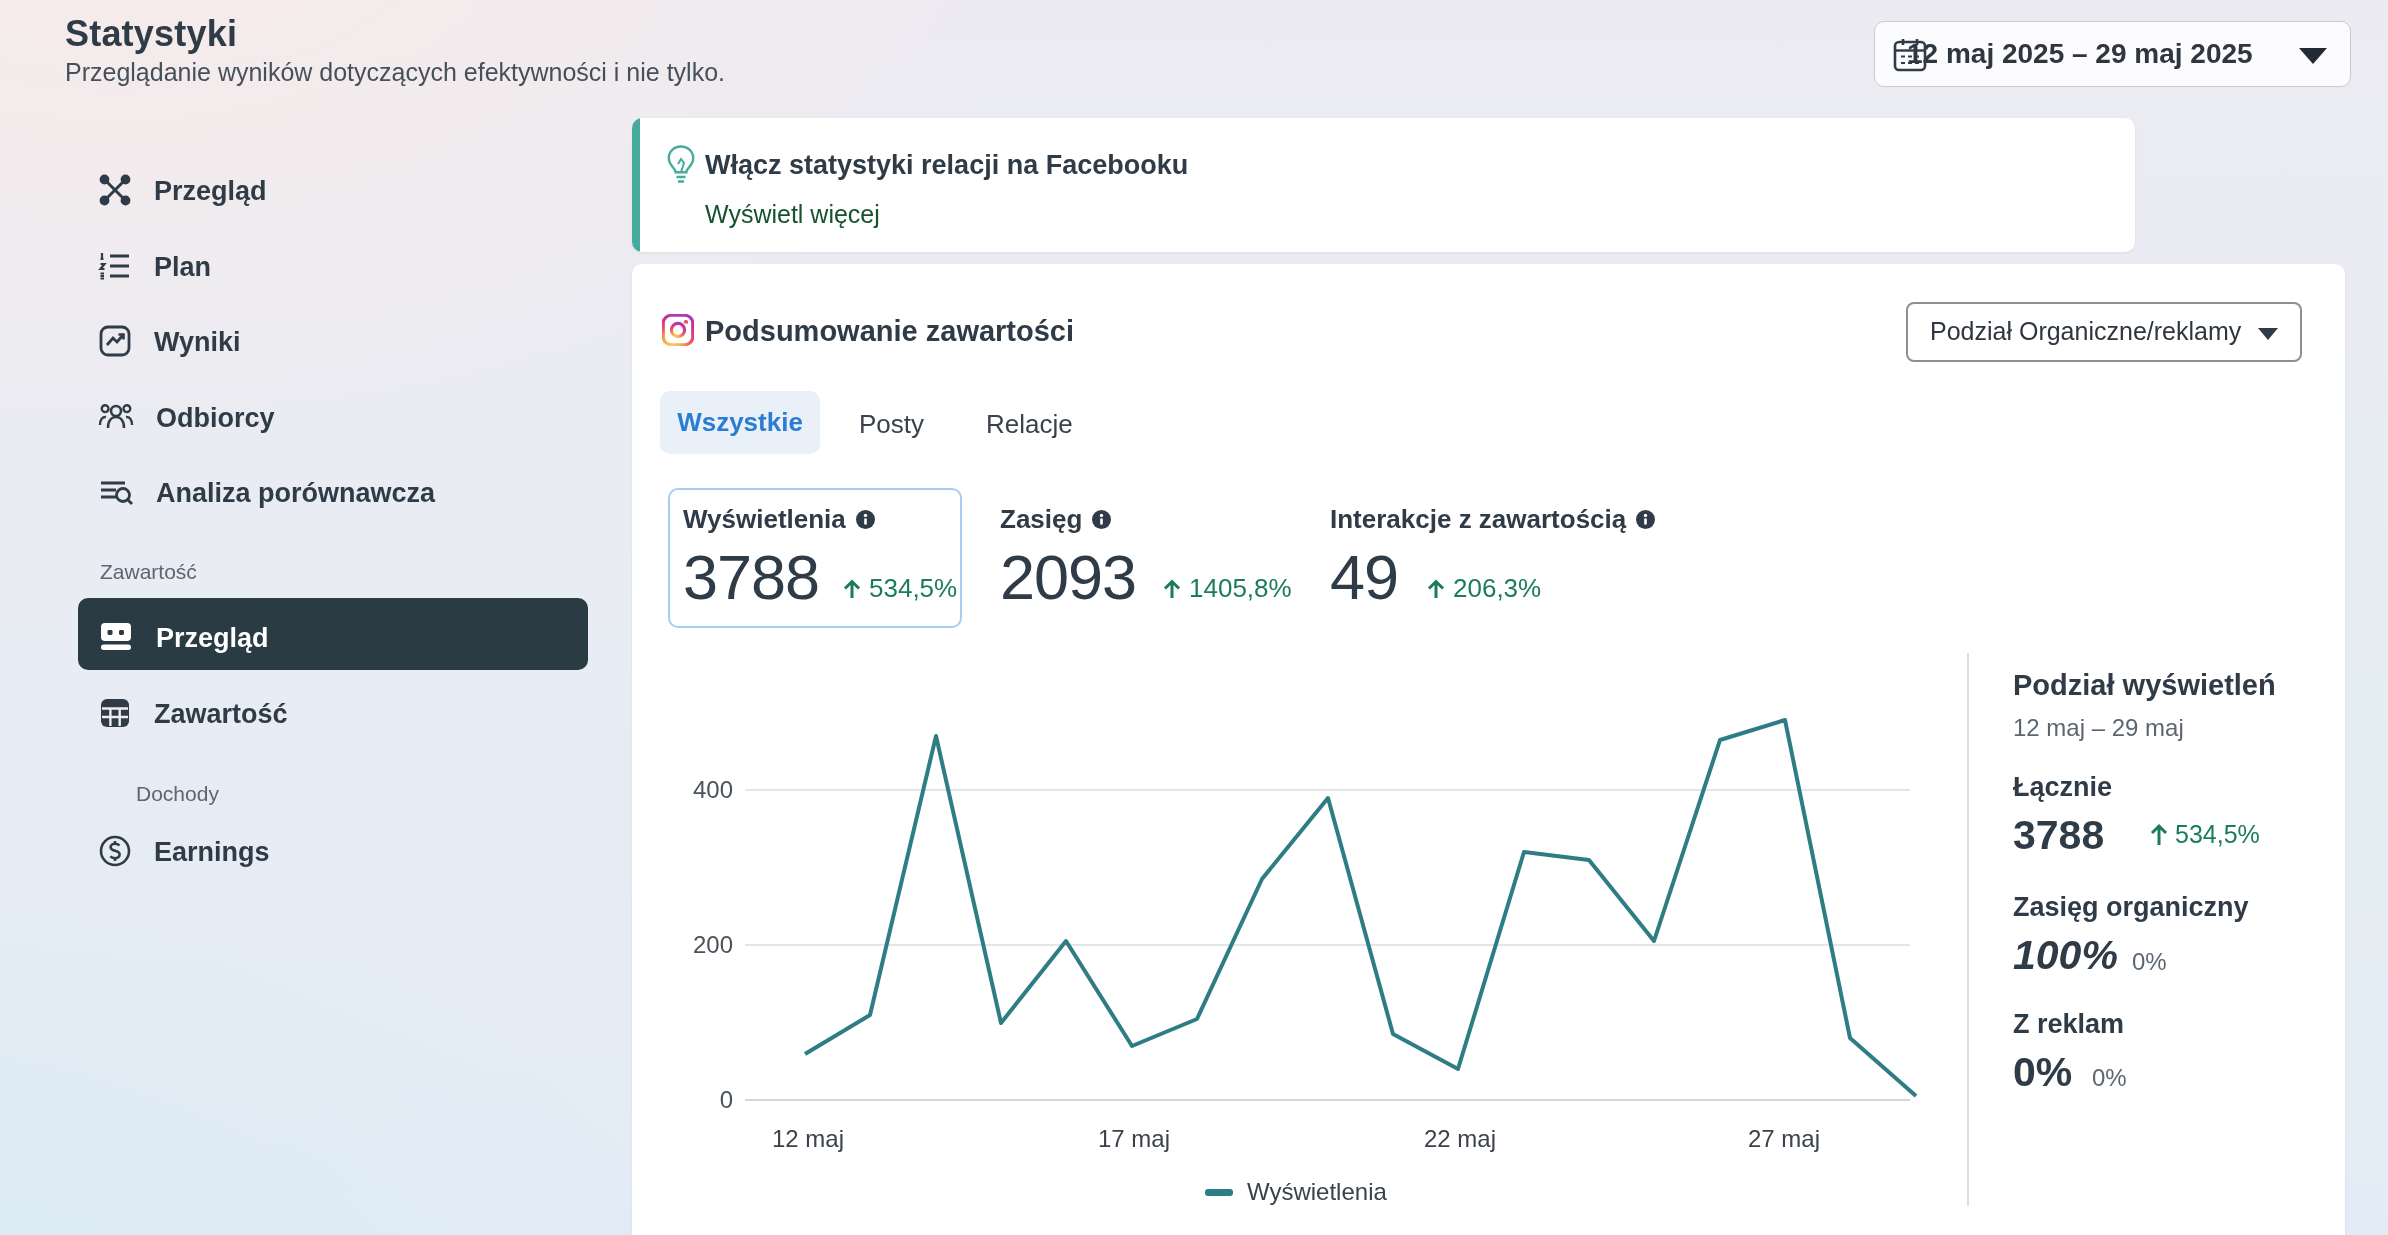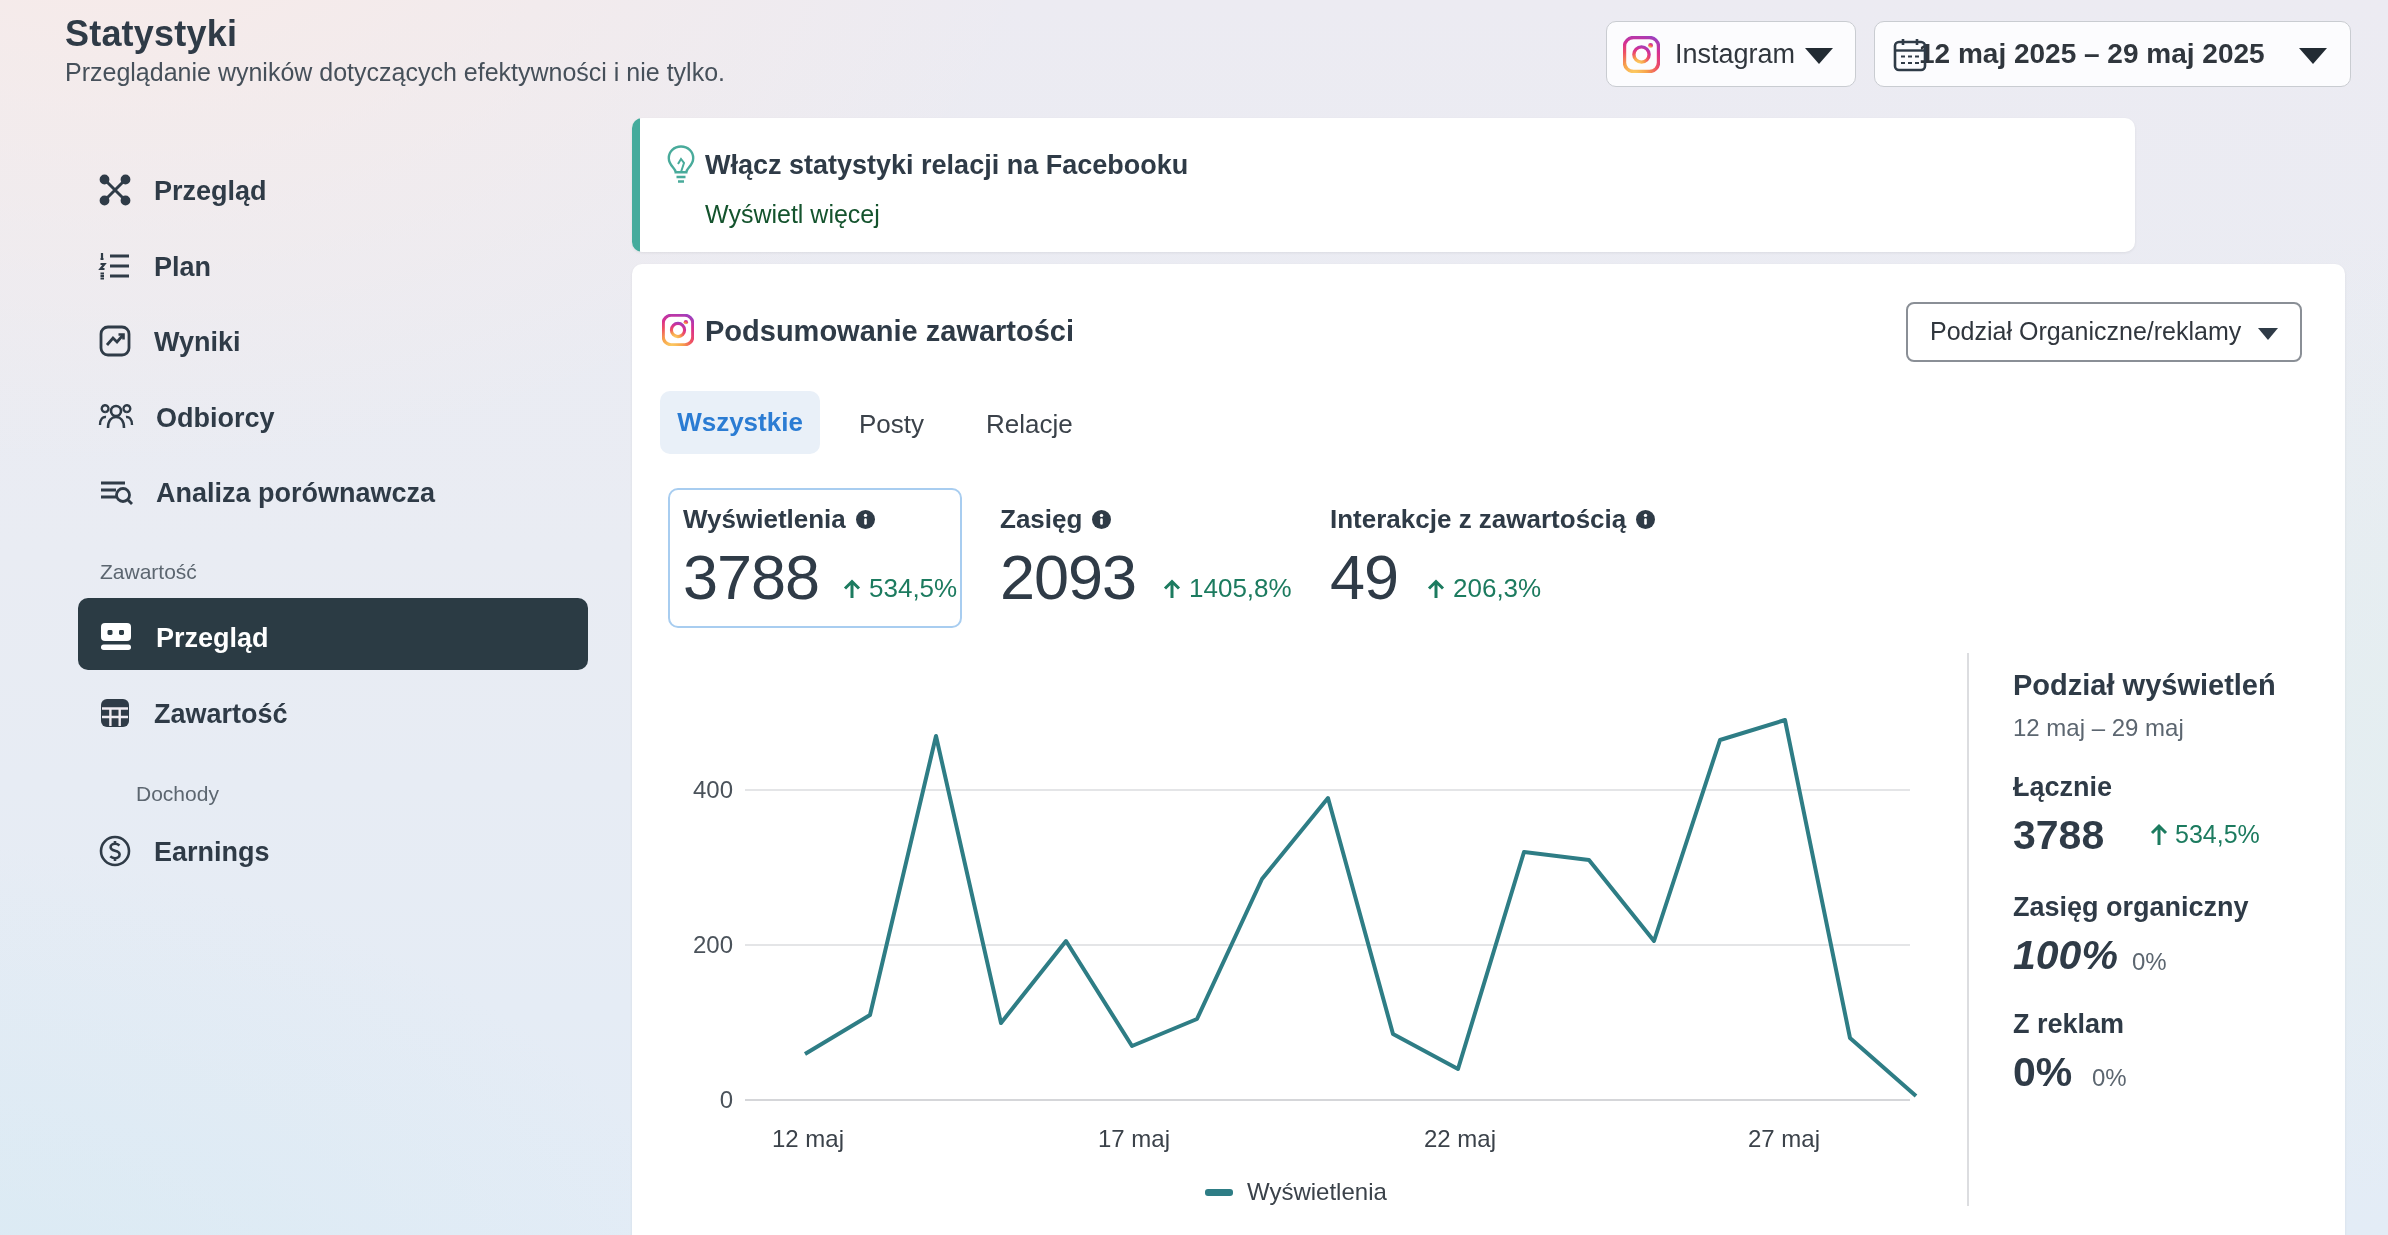--- a/index.html
+++ b/index.html
@@ -26,49 +26,31 @@
   .rp-label{font-size:27px;font-weight:700;color:#2f3b47}
   .rp-num{font-size:41px;font-weight:700;color:#2f3b47}
 </style>
 </head>
 <body>
 <div class="page">
 
   <div class="abs h1" style="left:65px;top:13px;">Statystyki</div>
   <div class="abs sub" style="left:65px;top:58px;">Przeglądanie wyników dotyczących efektywności i nie tylko.</div>
 
-  <div class="btn" style="left:1606px;top:21px;width:250px;">
-    <span class="abs" style="left:16px;top:14px;"><svg width="37" height="37" viewBox="0 0 37 37">
-      <defs>
-            <radialGradient id="ig1" cx="0.28" cy="1.1" r="1.3">
-        <stop offset="0%" stop-color="#fdd265"></stop>
-              <stop offset="30%" stop-color="#f7a14b"></stop>
-        <stop offset="55%" stop-color="#ee4f64"></stop>
-              <stop offset="75%" stop-color="#d62f92"></stop>
-        <stop offset="100%" stop-color="#9143c8"></stop>
-            </radialGradient>
-          </defs>
-      <rect x="1.5" y="1.5" width="34" height="34" rx="9" fill="none" stroke="url(#ig1)" stroke-width="3.4"></rect>
-      <circle cx="18.5" cy="18.5" r="7.6" fill="none" stroke="url(#ig1)" stroke-width="3.4"></circle>
-      <circle cx="27.6" cy="9.4" r="2.4" fill="url(#ig1)"></circle>
-    </svg></span>
-    <span style="margin-left:68px;font-size:27px;color:#30363d;">Instagram</span>
-    <span class="abs" style="right:22px;top:26px;width:0;height:0;border-left:14px solid transparent;border-right:14px solid transparent;border-top:16px solid #222b33;"></span>
-  </div>
 
   <div class="btn" style="left:1874px;top:21px;width:477px;">
     <span class="abs" style="left:17px;top:15px;"><svg width="36" height="36" viewBox="0 0 36 36" fill="none" stroke="#2f3b47" stroke-width="2.6">
       <rect x="3" y="5" width="30" height="28" rx="4"></rect>
       <path d="M3 13.5 H33" stroke-width="2.4"></path>
       <path d="M11 2 V8 M25 2 V8"></path>
       <g stroke-width="2.2">
             <path d="M9 19.5 H13 M16 19.5 H20 M23 19.5 H27 M9 26 H13 M16 26 H20 M23 26 H27"></path>
           </g>
     </svg></span>
-    <span style="margin-left:44px;font-size:28px;font-weight:600;color:#30363d;">12 maj 2025 – 29 maj 2025</span>
+    <span style="margin-left:32px;font-size:28px;font-weight:600;color:#30363d;">12 maj 2025 – 29 maj 2025</span>
     <span class="abs" style="right:23px;top:26px;width:0;height:0;border-left:14px solid transparent;border-right:14px solid transparent;border-top:16px solid #222b33;"></span>
   </div>
 
   <div class="nav" style="top:167px;">
     <svg width="34" height="34" viewBox="0 0 34 34" fill="#2f3b47" stroke="#2f3b47" stroke-width="3">
       <circle cx="6.5" cy="6.5" r="3.4"></circle>
         <circle cx="27.5" cy="6.5" r="3.4"></circle>
       <circle cx="6.5" cy="27.5" r="3.4"></circle>
         <circle cx="27.5" cy="27.5" r="3.4"></circle>
       <path d="M9 9 L25 25 M25 9 L9 25" fill="none"></path>

